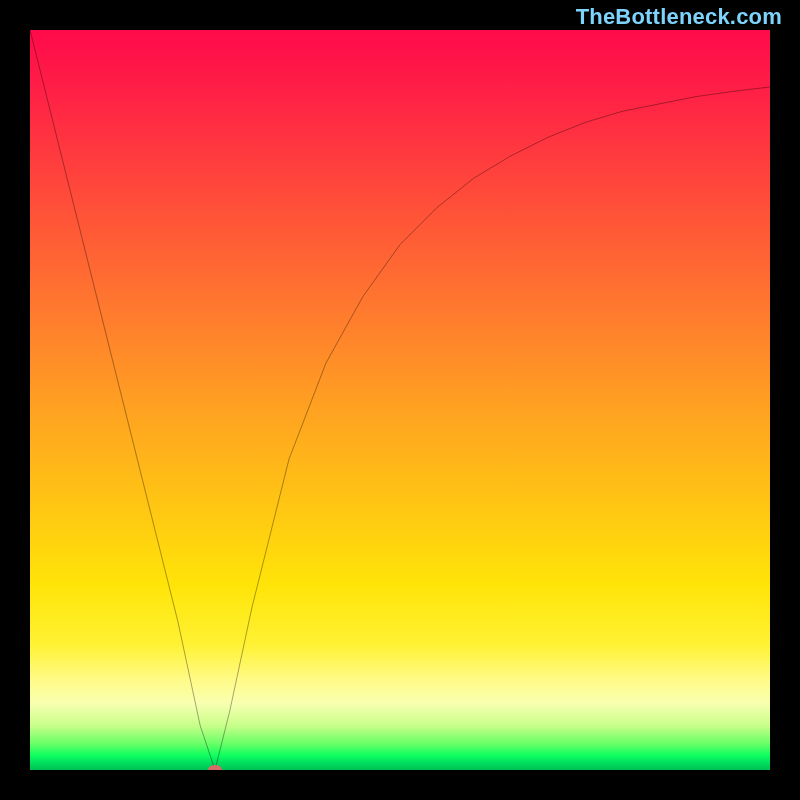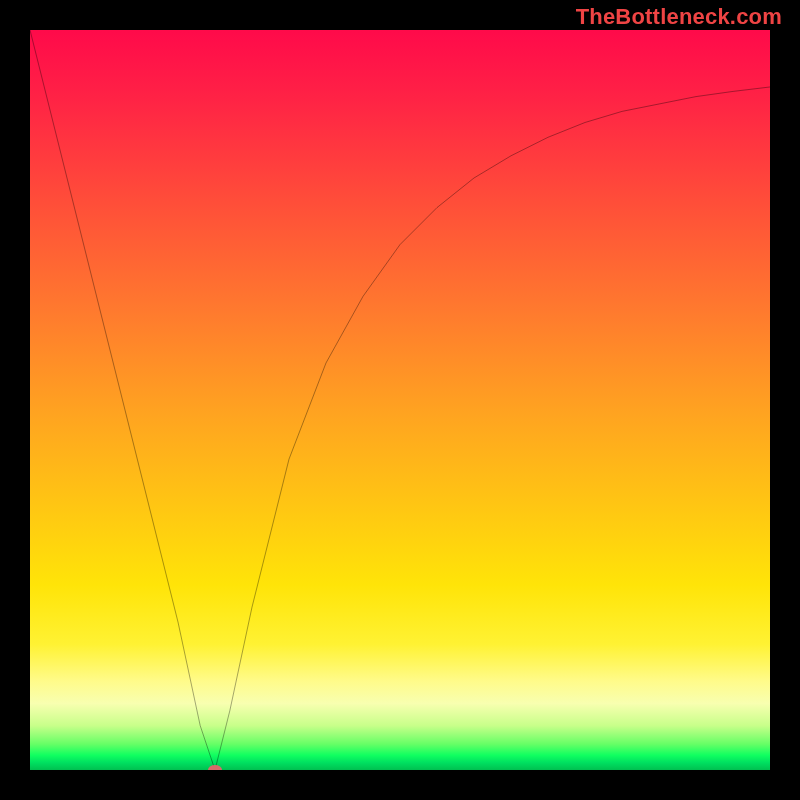--- a/index.html
+++ b/index.html
@@ -15,21 +15,21 @@
     width: 800px;
     height: 800px;
     background: #000;
   }
   .attribution {
     position: absolute;
     top: 4px;
     right: 18px;
     font-size: 22px;
     font-weight: 600;
-    color: #ef4444;
+    color: #7dd3fc;
     letter-spacing: 0.2px;
   }
   .plot-area {
     position: absolute;
     left: 30px;
     top: 30px;
     width: 740px;
     height: 740px;
     overflow: hidden;
   }

